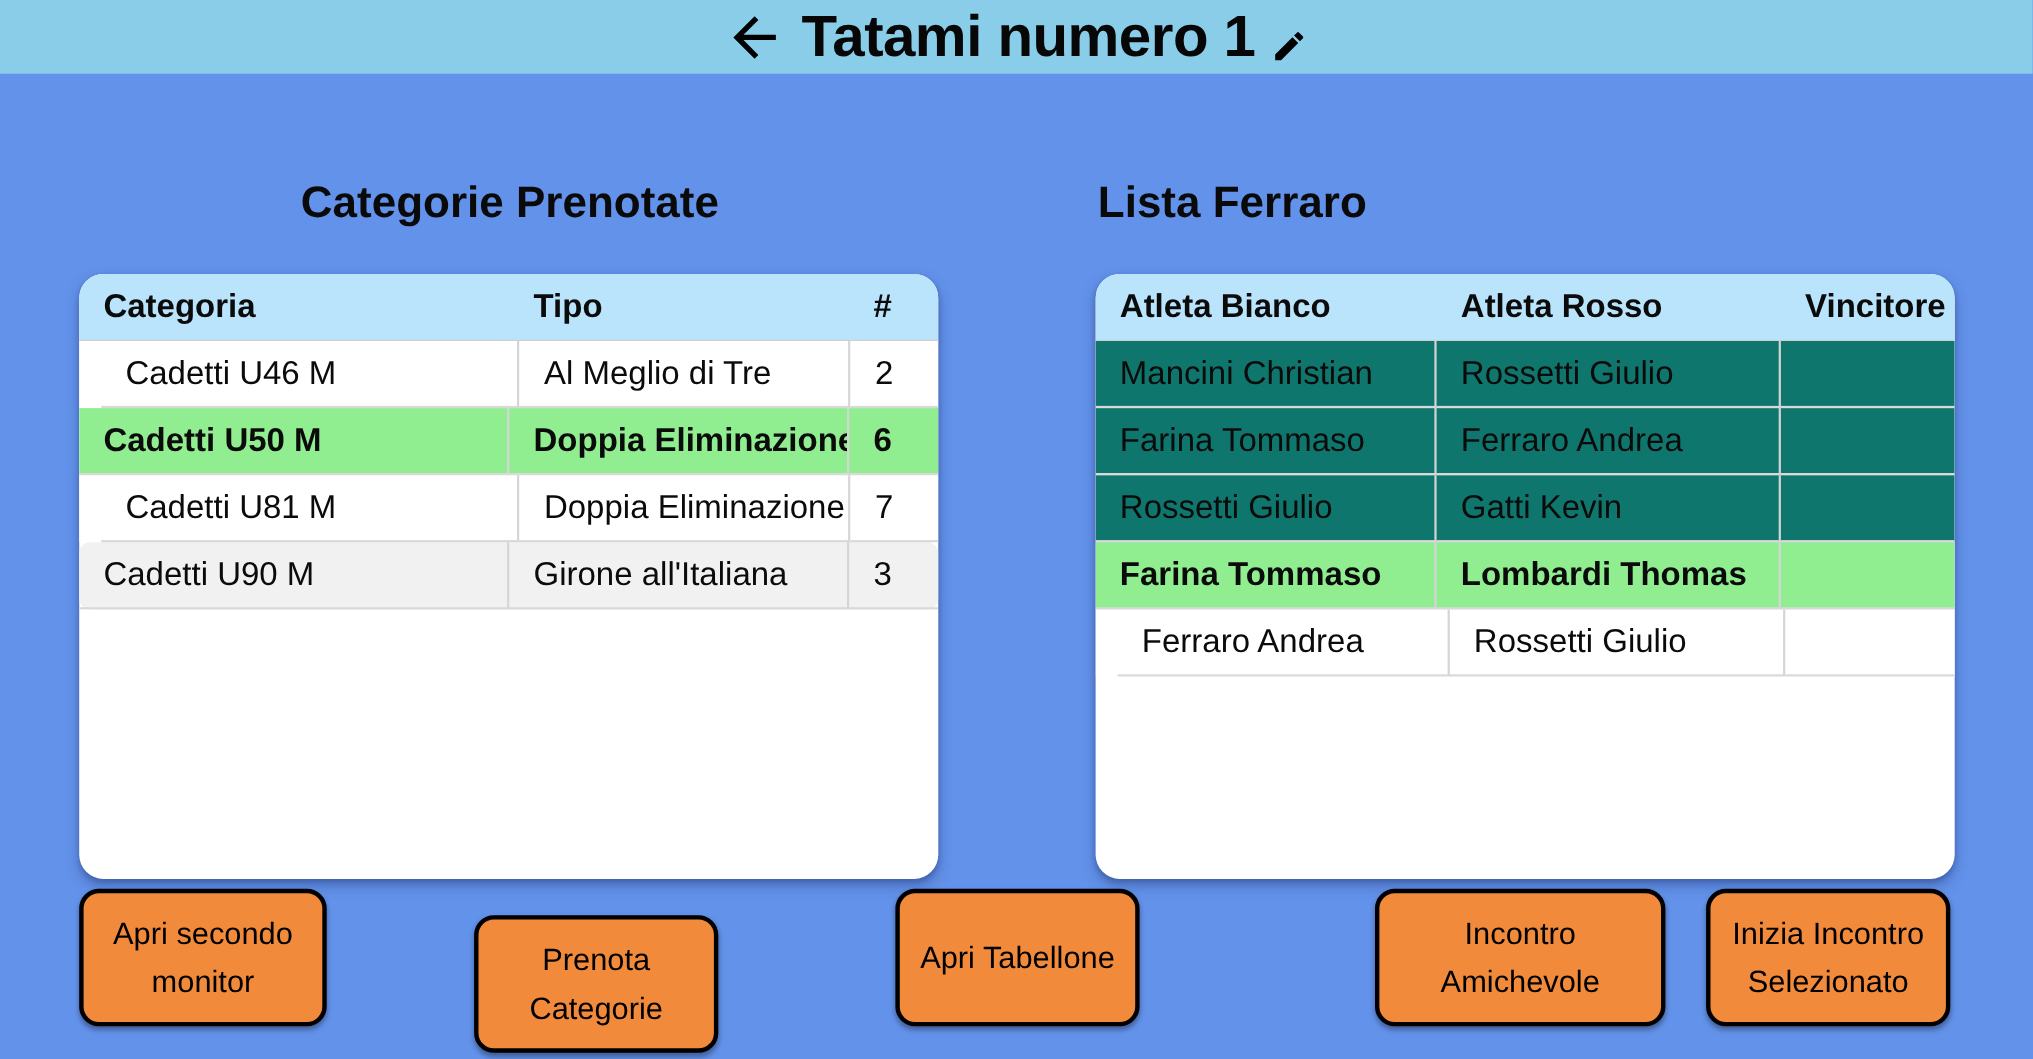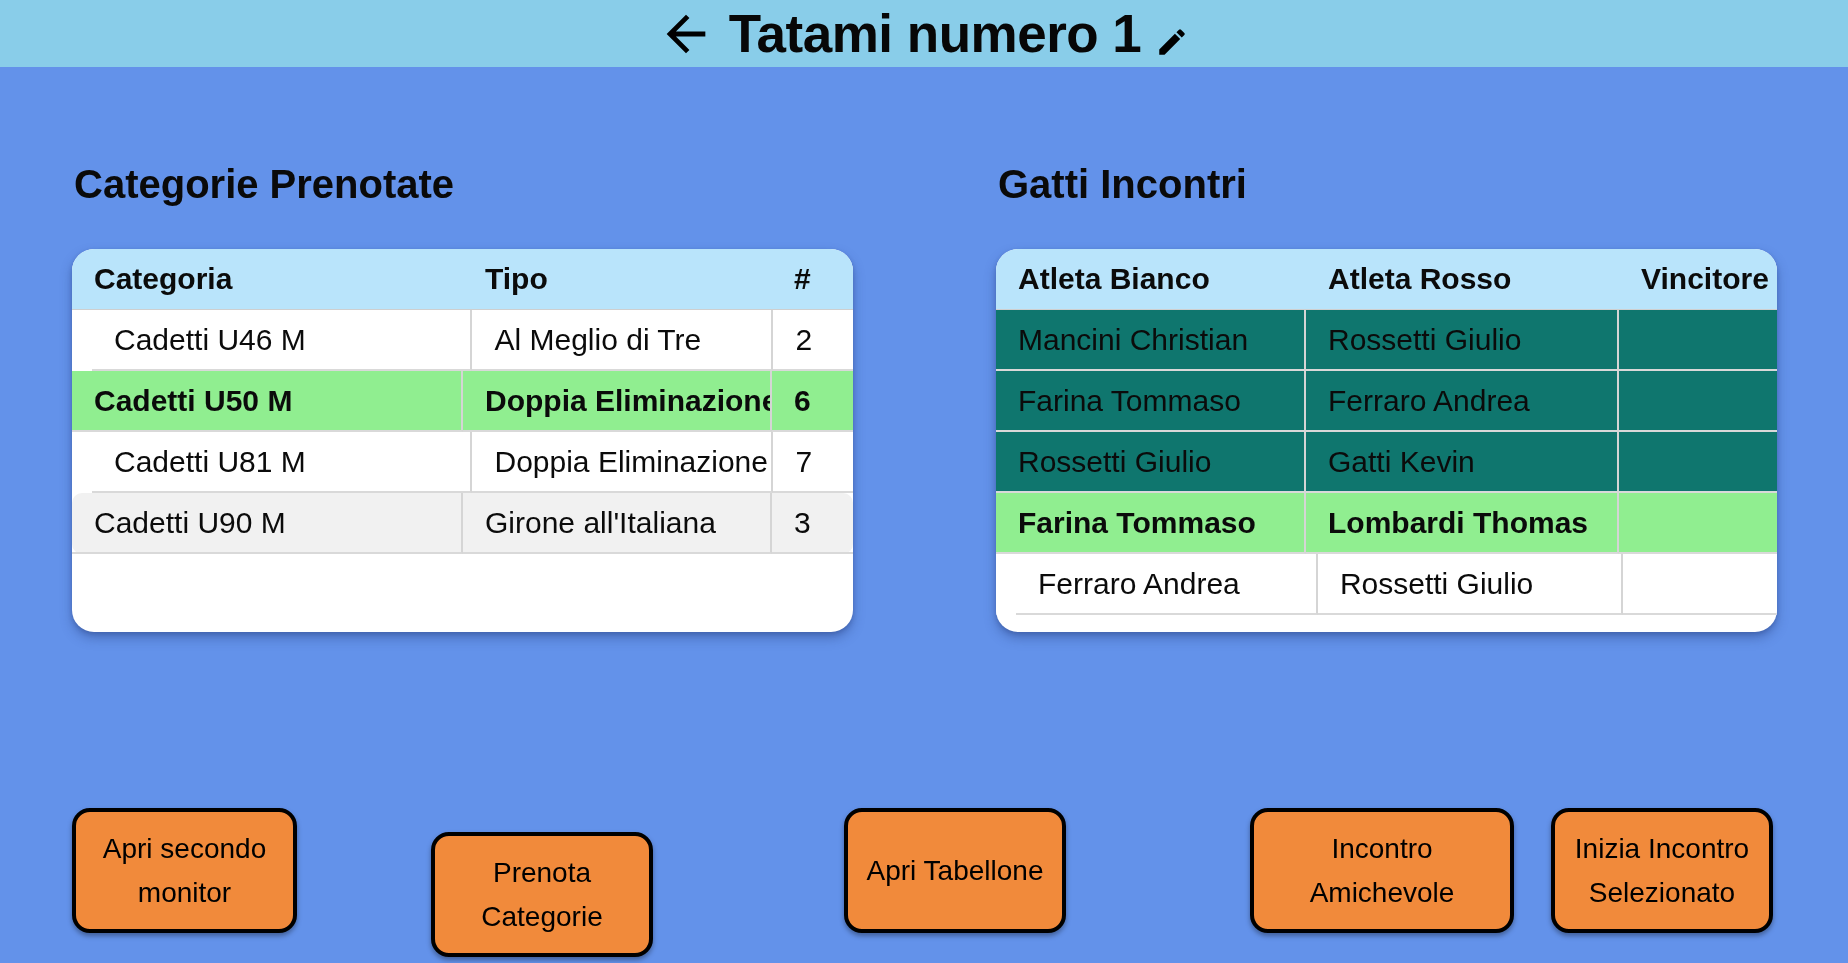--- a/index.html
+++ b/index.html
@@ -14,25 +14,25 @@
   .appbar{
     position:absolute;left:0;top:0;width:1848px;height:67px;
     background:#89CDE9;
     display:flex;align-items:center;justify-content:center;gap:14px;
   }
   .appbar .back{width:58px;height:58px;display:flex;align-items:center;justify-content:center;cursor:pointer;}
   .appbar .title{font-size:53px;font-weight:700;letter-spacing:-0.5px;color:#070707;}
   .appbar .edit{width:36px;height:36px;margin-top:14px;display:flex;align-items:flex-end;cursor:pointer;}
   
   .panel{position:absolute;top:158px;width:781px;}
-  .panel.left{left:72px;}
+  .panel.left{left:72px;text-align:center;}
   .panel.right{left:996px;}
   .panel-title{font-size:40px;font-weight:700;color:#0a0a0a;margin:0 0 0 2px;height:52px;line-height:52px;}
   .card{
-    margin-top:39px;width:781px;height:383px;background:#ffffff;
+    margin-top:39px;width:781px;height:550px;background:#ffffff;
     border-radius:22px;overflow:hidden;
     box-shadow:0 6px 12px rgba(30,50,110,0.35), 0 2px 4px rgba(30,50,110,0.25);
   }
   .trow{display:flex;width:100%;height:61px;box-sizing:border-box;}
   .tcell{
     box-sizing:border-box;display:flex;align-items:center;
     padding:0 12px 0 22px;font-size:30px;overflow:hidden;white-space:nowrap;
     border-right:2px solid #d5d5d5;border-bottom:2px solid #d9d9d9;
   }
   .tcell:last-child{border-right:none;}
@@ -52,21 +52,21 @@
   .action-btn{
     position:absolute;top:808px;height:125px;box-sizing:border-box;
     background:#F18A3B;border:4px solid #000;border-radius:18px;
     display:flex;align-items:center;justify-content:center;text-align:center;
     font-family:"Liberation Sans", sans-serif;
     font-size:28px;line-height:1.55;color:#000;padding:0 16px;cursor:pointer;
     box-shadow:0 3px 5px rgba(0,0,0,0.35);
   }
   .btn1{left:72px;width:225px;}
   .btn2{left:431px;width:222px;margin-top:24px;}
-  .btn3{left:844px;width:222px;}
+  .btn3{left:814px;width:222px;}
   .btn4{left:1250px;width:264px;text-align:center;}
   .btn5{left:1551px;width:222px;}
   svg{display:block;}
 </style>
 </head>
 <body>
 
 <div class="appbar">
   <span class="back">
     <svg width="58" height="58" viewBox="0 0 24 24">
@@ -106,21 +106,21 @@
     </div>
     <div class="trow row-striped">
       <div class="tcell cat-c1">Cadetti U90 M</div>
       <div class="tcell cat-c2">Girone all'Italiana</div>
       <div class="tcell cat-c3">3</div>
     </div>
   </div>
 </div>
 
 <div class="panel right">
-  <div class="panel-title">Gatti Incontri</div>
+  <div class="panel-title">Lista Ferraro</div>
   <div class="card">
     <div class="trow thead">
       <div class="tcell inc-c1">Atleta Bianco</div>
       <div class="tcell inc-c2">Atleta Rosso</div>
       <div class="tcell inc-c3">Vincitore</div>
     </div>
     <div class="trow row-done">
       <div class="tcell inc-c1">Mancini Christian</div>
       <div class="tcell inc-c2">Rossetti Giulio</div>
       <div class="tcell inc-c3"></div>

